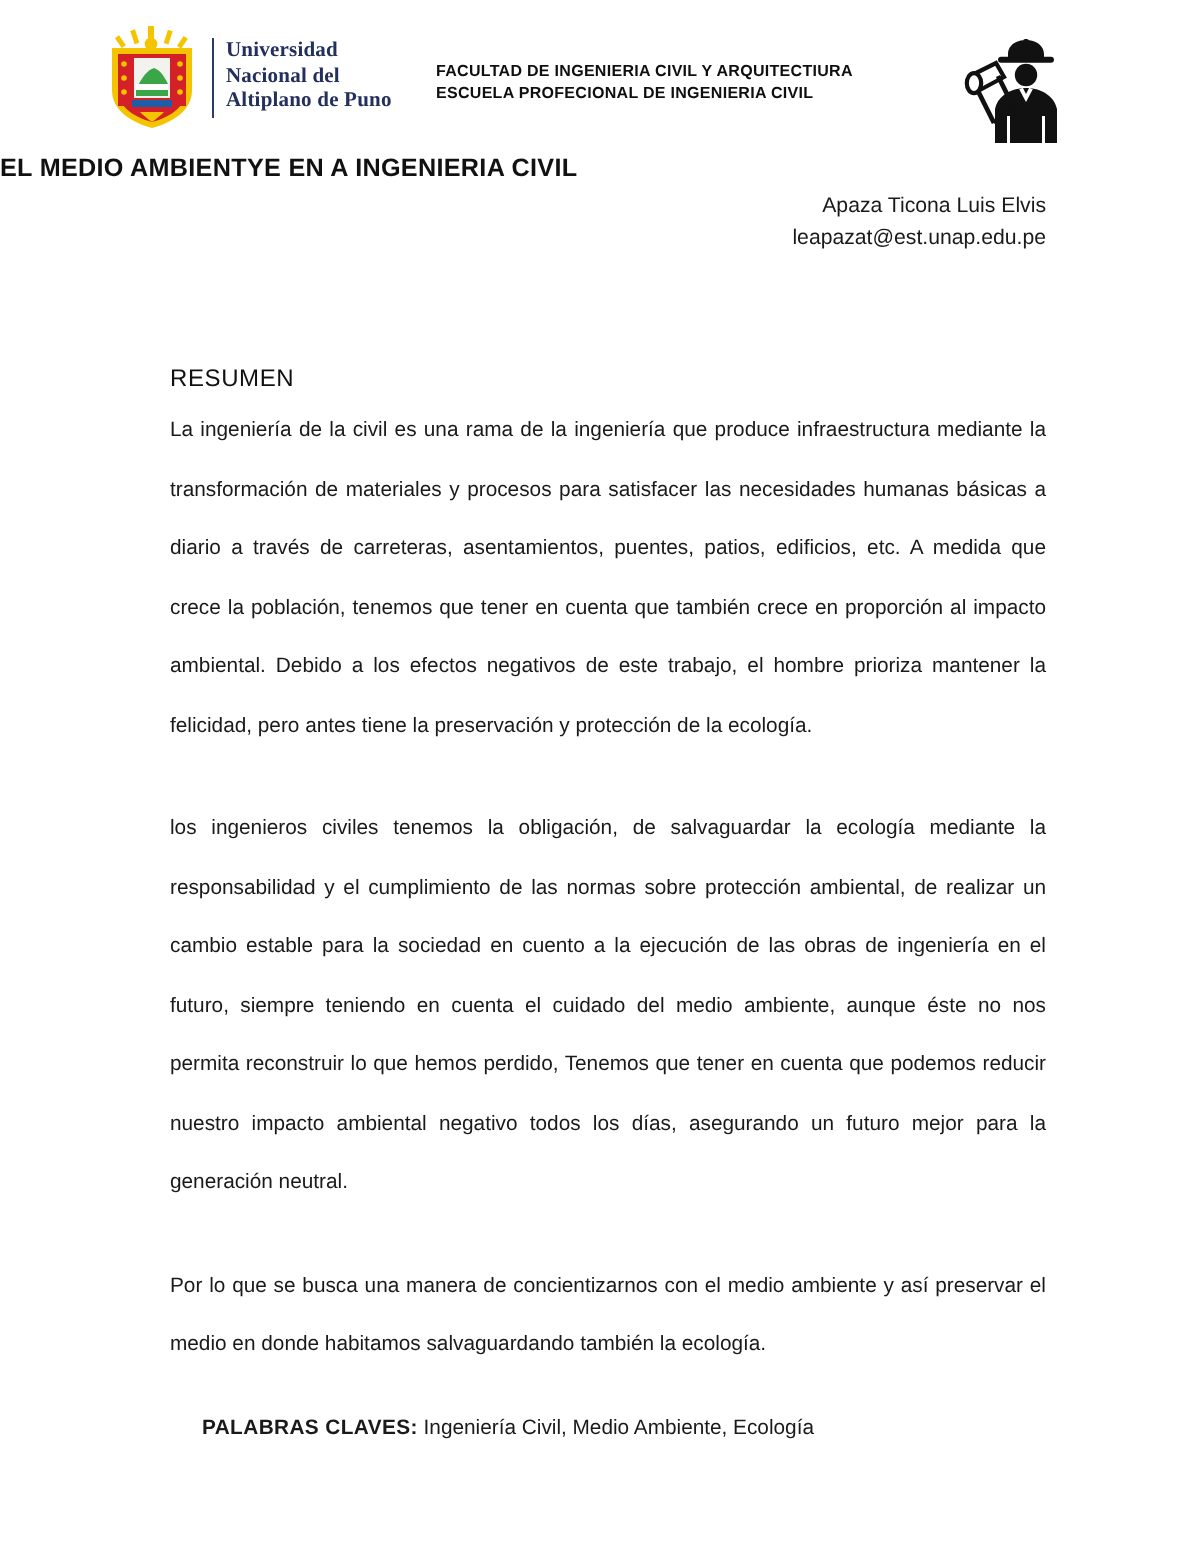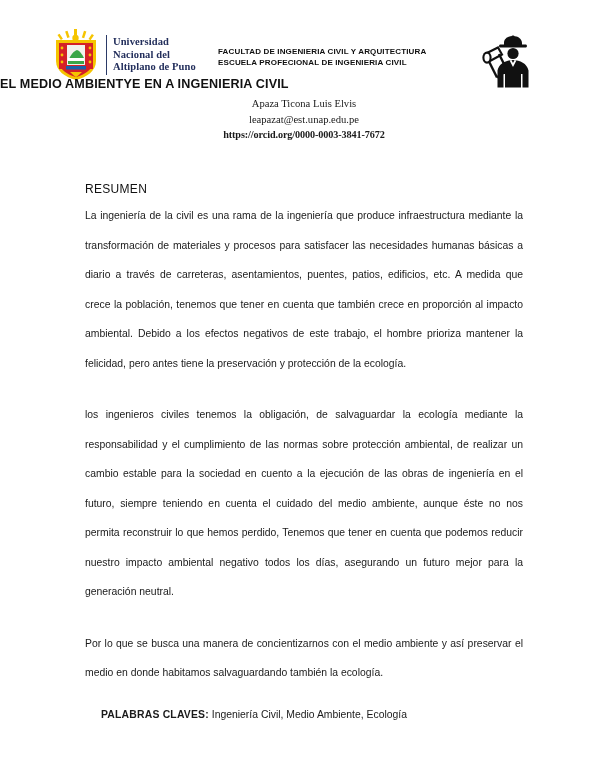--- a/index.html
+++ b/index.html
@@ -19,21 +19,21 @@
 
   .page {
     position: absolute;
     inset: 0;
     background: #ffffff;
   }
 
   
   .header {
     position: absolute;
-    top: 26px;
+    top: 10px;
     left: 0;
     width: 548px;
     height: 60px;
   }
 
   .logo-block {
     position: absolute;
     left: 50px;
     top: 2px;
     display: flex;
@@ -99,25 +99,24 @@
     letter-spacing: 0.15px;
     color: #111111;
   }
 
   
   .author-block {
     position: absolute;
     top: 96px;
     left: 85px;
     width: 438px;
-    text-align: center;
+    text-align: right;
     font-size: 10.6px;
     line-height: 15.6px;
     color: #1a1a1a;
-    font-family: Liberation Serif, serif;
   }
   .author-block .orcid {
     font-weight: 700;
     font-size: 10.2px;
     letter-spacing: -0.1px;
   }
 
   
   .content {
     position: absolute;
@@ -246,21 +245,20 @@
         </g>
       </svg>
     </div>
   </div>
 
   <h1 class="doc-title">EL MEDIO AMBIENTYE EN A INGENIERIA CIVIL</h1>
 
   <div class="author-block">
     <div>Apaza Ticona Luis Elvis</div>
     <div>leapazat@est.unap.edu.pe</div>
-    <div class="orcid">https://orcid.org/0000-0003-3841-7672</div>
   </div>
 
   <div class="content">
     <div class="section-heading">RESUMEN</div>
 
     <p class="para">La ingeniería de la civil es una rama de la ingeniería que produce infraestructura mediante la transformación de materiales y procesos para satisfacer las necesidades humanas básicas a diario a través de carreteras, asentamientos, puentes, patios, edificios, etc. A medida que crece la población, tenemos que tener en cuenta que también crece en proporción al impacto ambiental. Debido a los efectos negativos de este trabajo, el hombre prioriza mantener la felicidad, pero antes tiene la preservación y protección de la ecología.</p>
     <p class="para">los ingenieros civiles tenemos la obligación, de salvaguardar la ecología mediante la responsabilidad y el cumplimiento de las normas sobre protección ambiental, de realizar un cambio estable para la sociedad en cuento a la ejecución de las obras de ingeniería en el futuro, siempre teniendo en cuenta el cuidado del medio ambiente, aunque éste no nos permita reconstruir lo que hemos perdido, Tenemos que tener en cuenta que podemos reducir nuestro impacto ambiental negativo todos los días, asegurando un futuro mejor para la generación neutral.</p>
     <p class="para tight">Por lo que se busca una manera de concientizarnos con el medio ambiente y así preservar el medio en donde habitamos salvaguardando también la ecología.</p>
 
     <div class="keywords">

